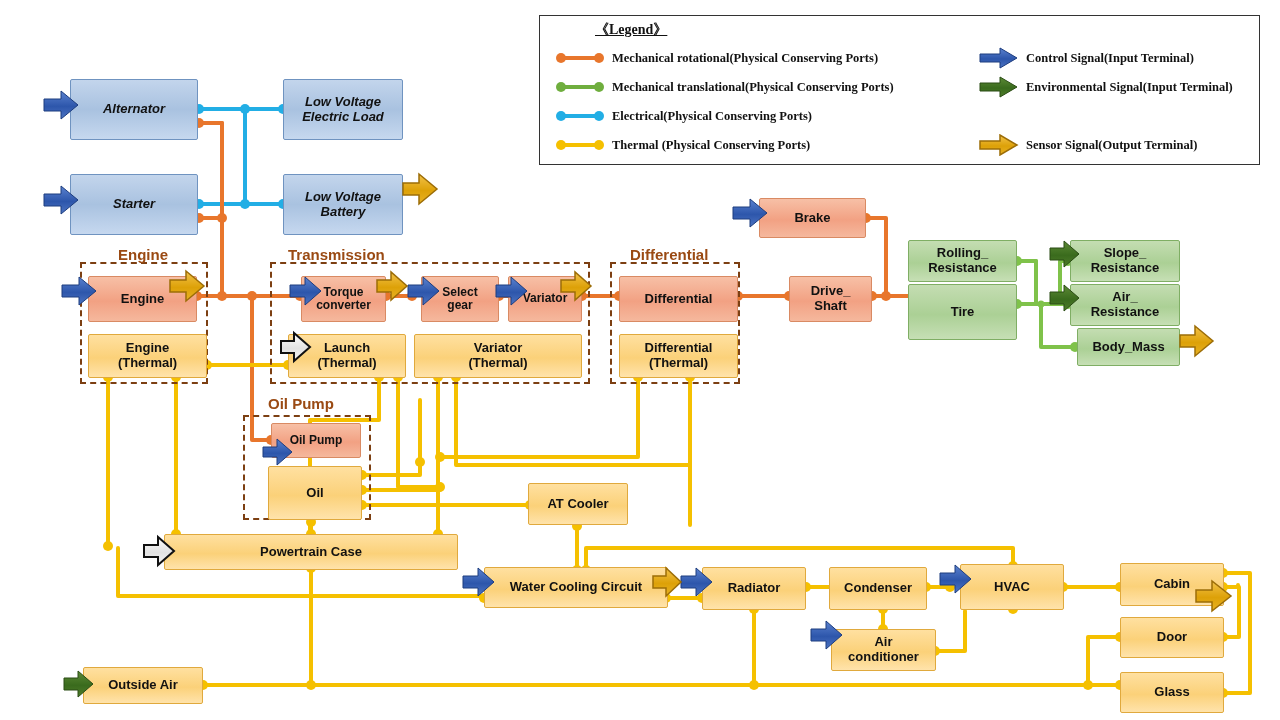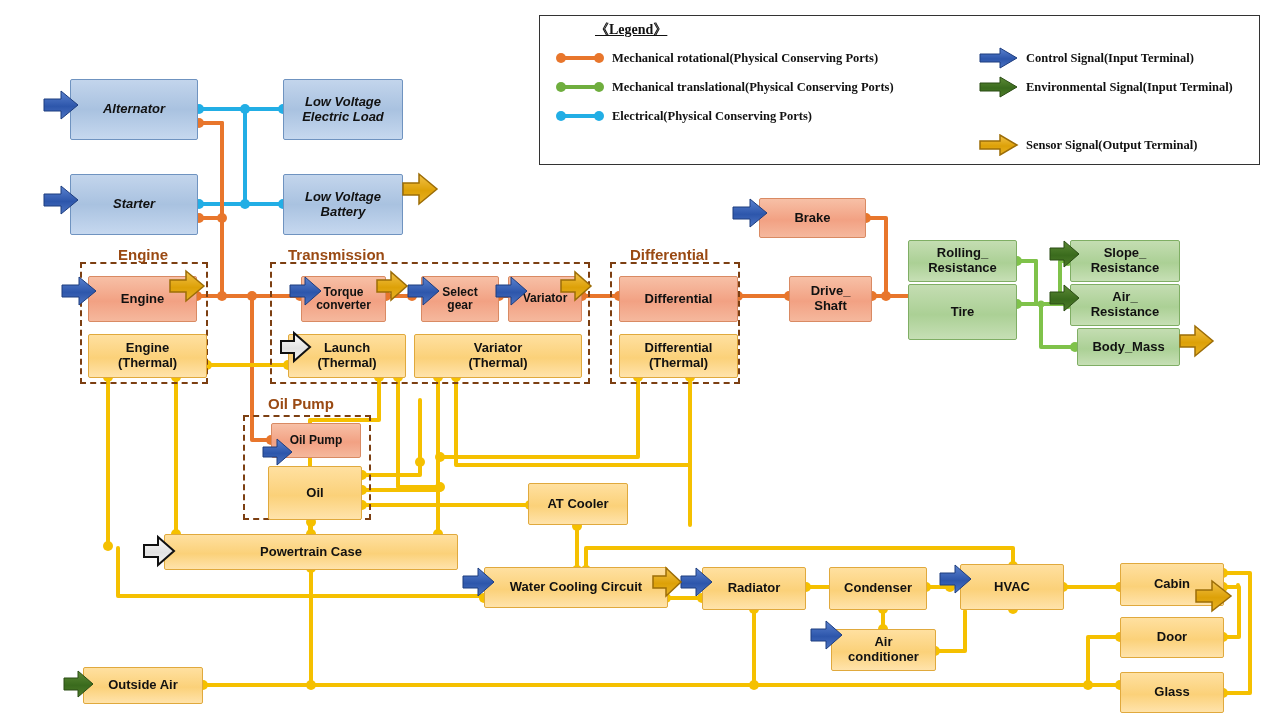--- a/index.html
+++ b/index.html
@@ -459,20 +459,28 @@
 
     <div class="lg-row" style="left:14px;top:89px;">
       <svg class="lg-line" viewBox="0 0 52 22">
         <line x1="6" y1="11" x2="46" y2="11" stroke="#22AEE5" stroke-width="4"></line>
         <circle cx="7" cy="11" r="5" fill="#22AEE5"></circle>
           <circle cx="45" cy="11" r="5" fill="#22AEE5"></circle>
         </svg>
       <span class="lg-txt">Electrical(Physical Conserving Ports)</span>
       </div>
 
+    <div class="lg-row" style="left:14px;top:118px;">
+      <svg class="lg-line" viewBox="0 0 52 22">
+        <line x1="6" y1="11" x2="46" y2="11" stroke="#F5C000" stroke-width="4"></line>
+        <circle cx="7" cy="11" r="5" fill="#F5C000"></circle>
+          <circle cx="45" cy="11" r="5" fill="#F5C000"></circle>
+        </svg>
+      <span class="lg-txt">Thermal (Physical Conserving Ports)</span>
+      </div>
 
     <div class="lg-row" style="left:438px;top:31px;">
       <svg style="width:42px;height:22px" viewBox="0 0 42 22">
         <path d="M2 7 h20 v-6 l17 10 l-17 10 v-6 h-20 z" fill="url(#gblue2)" stroke="#1c3c7e" stroke-width="1"></path>
         <defs>
             <linearGradient id="gblue2" x1="0" y1="0" x2="0" y2="1">
           <stop offset="0%" stop-color="#5b82cf"></stop>
               <stop offset="55%" stop-color="#2d56ab"></stop>
               <stop offset="100%" stop-color="#4d74c2"></stop>
         </linearGradient>

